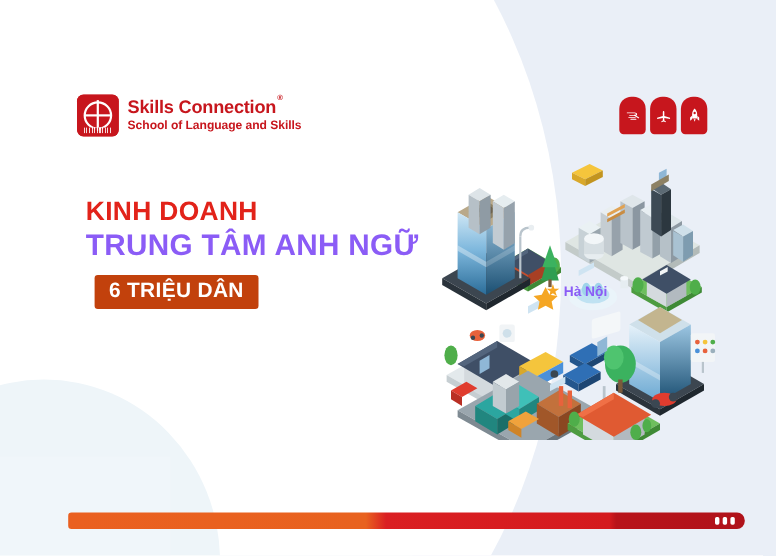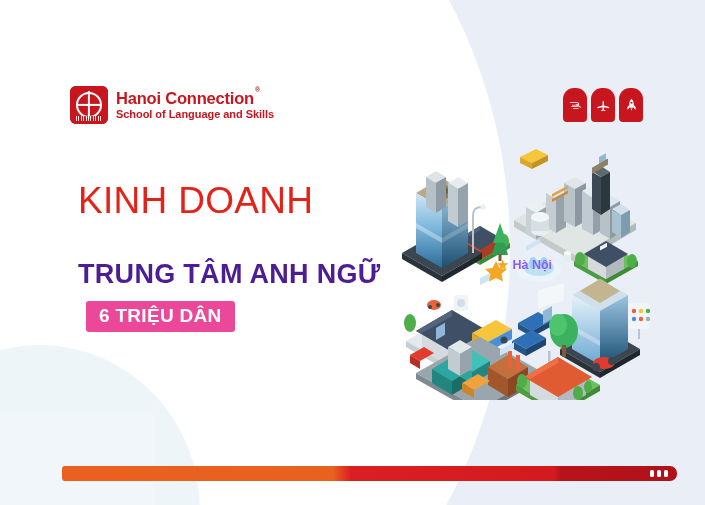--- a/index.html
+++ b/index.html
@@ -77,34 +77,34 @@
   .pill{
     width:24px;height:34px;background:#c7161d;
     border-radius:11px 11px 4px 4px;
     display:flex;align-items:center;justify-content:center;
   }
   .pill svg{display:block;}
 
   
   .headline{position:absolute;left:78px;top:178px;}
   .h-l1{
-    font-size:37px;font-weight:normal;color:#e2231a;letter-spacing:.3px;
+    font-size:24px;font-weight:bold;color:#e2231a;letter-spacing:.3px;
     line-height:1.22;white-space:nowrap;
   }
   .h-l2{
-    font-size:27px;font-weight:bold;color:#4c1d95;letter-spacing:.3px;
-    line-height:1.22;white-space:nowrap;margin-top:35px;
+    font-size:27px;font-weight:bold;color:#8b5cf6;letter-spacing:.3px;
+    line-height:1.22;white-space:nowrap;
   }
   .h-l3{
     font-size:21.5px;font-weight:bold;color:#e2231a;letter-spacing:.2px;
     line-height:1.3;margin-top:4px;white-space:nowrap;
   }
   .badge{
     display:inline-block;margin-top:10px;margin-left:8px;
-    background:#ec4899;color:#ffffff;
+    background:#c2410c;color:#ffffff;
     font-size:19px;font-weight:bold;letter-spacing:.3px;
     padding:4px 13px 5px 13px;border-radius:3px;white-space:nowrap;
   }
 
   
   .city{position:absolute;left:396px;top:135px;width:260px;height:265px;}
   .city svg{display:block;}
   .city-label{
     position:absolute;left:100px;top:122px;display:flex;align-items:center;gap:3px;
   }
@@ -134,21 +134,21 @@
   <div class="bg-white-sweep"></div>
   <div class="bg-blue-bl"></div>
   <div class="bg-blue-bl2"></div>
 
   <div class="logo">
     <div class="logo-mark">
       <div class="mono"></div>
       <div class="barcode"></div>
     </div>
     <div class="logo-text">
-      <div class="logo-title"><span>Hanoi Connection</span><span class="logo-reg">®</span></div>
+      <div class="logo-title"><span>Skills Connection</span><span class="logo-reg">®</span></div>
       <div class="logo-sub">School of Language and Skills</div>
     </div>
   </div>
 
   <div class="pills">
     <div class="pill">
       <svg width="15" height="15" viewBox="0 0 24 24" aria-hidden="true">
         <g fill="#fff">
           <path d="M3 8h11c1.2 0 2 .7 2 1.4 0 .8-.8 1.3-1.8 1.3H6.5v1.3h8.1c1.9 0 3.3-1.1 3.3-2.6C17.9 7.7 16.4 6.7 14.4 6.7H3z"></path>
           <rect x="5" y="13.2" width="11" height="1.3" rx=".6"></rect>

